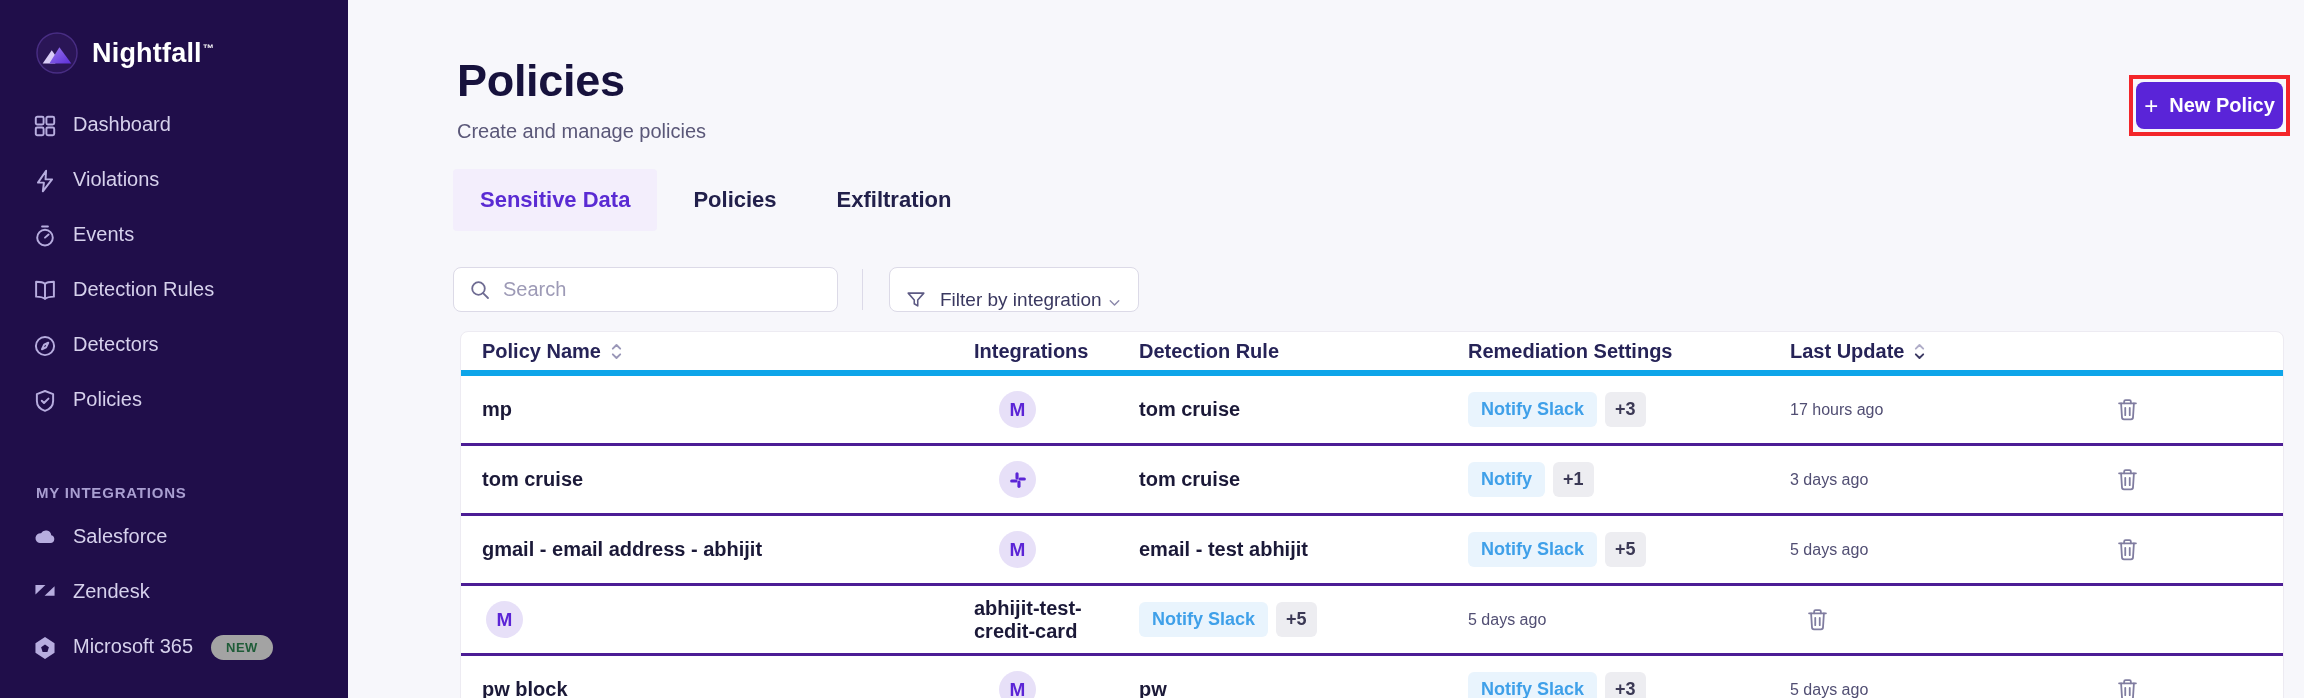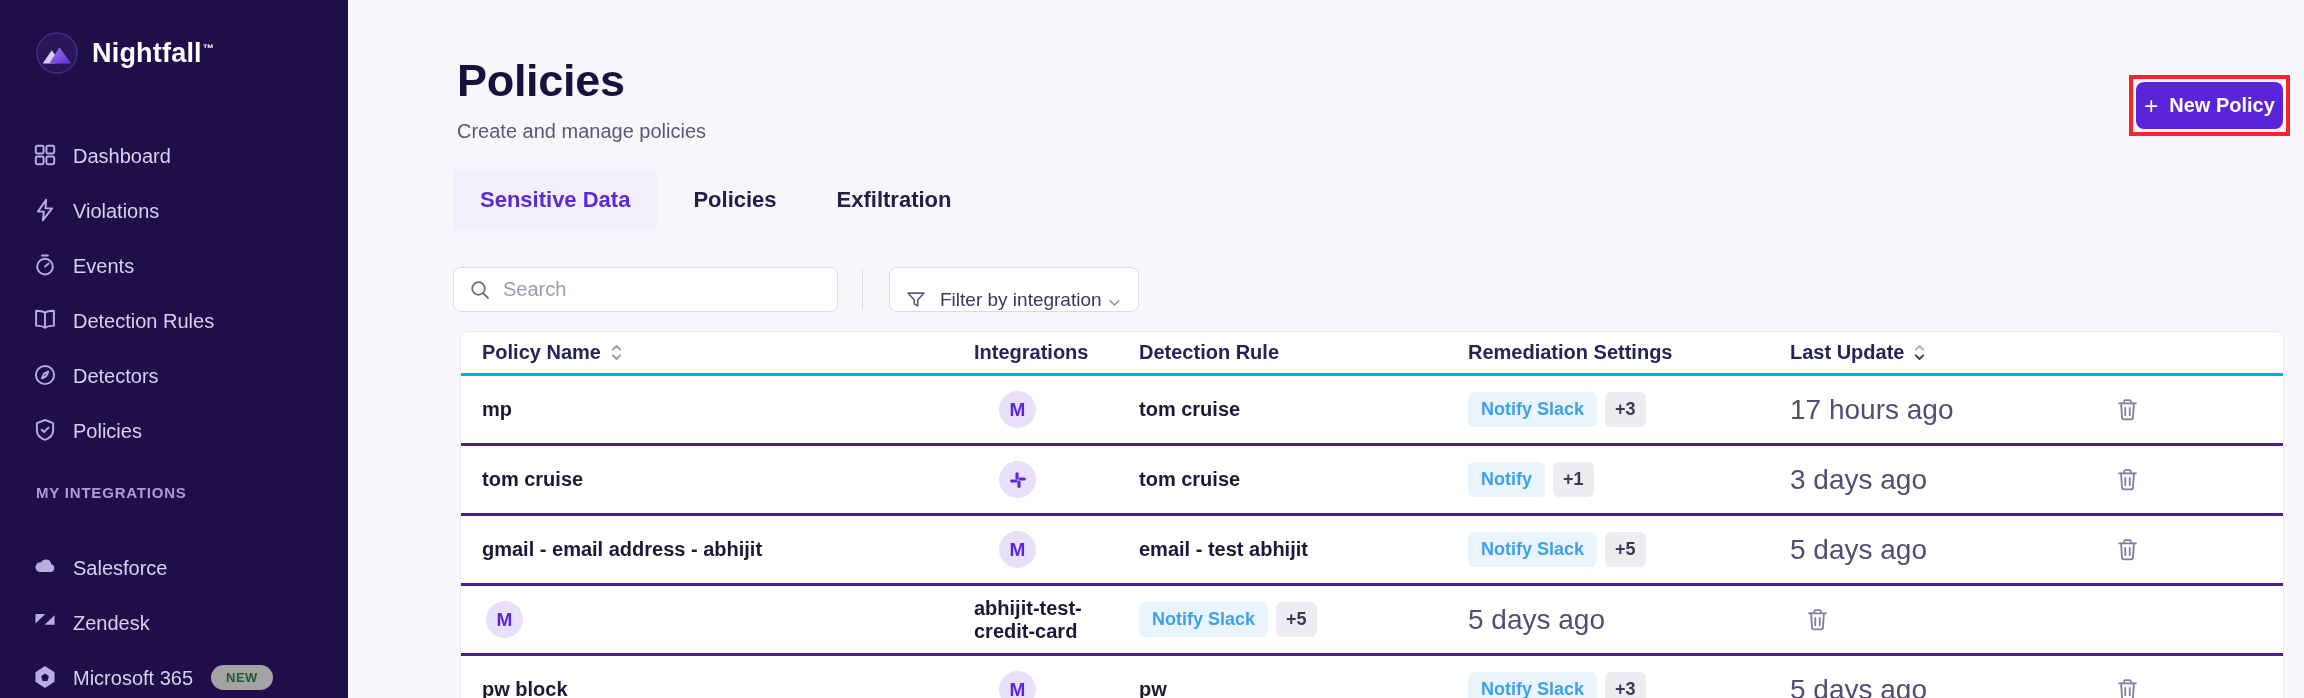--- a/index.html
+++ b/index.html
@@ -7,21 +7,21 @@
   body { font-family:"Liberation Sans", sans-serif; background:#f7f7fb; }
   .app { position:relative; width:2304px; height:698px; overflow:hidden; }
 
   
   .sidebar { position:absolute; left:0; top:0; width:348px; height:698px; background:#200e4a; }
   .logo-row { position:absolute; left:36px; top:32px; display:flex; align-items:center; }
   .logo-mark { width:42px; height:42px; }
   .logo-text { margin-left:14px; color:#fff; font-size:27px; font-weight:700; letter-spacing:.2px; }
   .logo-tm { font-size:11px; vertical-align:super; font-weight:700; margin-left:1px; }
   .nav { position:absolute; left:0; top:113px; width:100%; }
-  .nav-item { display:flex; align-items:flex-end; height:55px; padding-left:32px; cursor:pointer; }
+  .nav-item { display:flex; align-items:flex-start; height:55px; padding-left:32px; cursor:pointer; }
   .nav-item svg { width:26px; height:26px; flex:0 0 26px; }
   .nav-item .lbl { margin-left:15px; color:#d6d1ec; font-size:20px; font-weight:500; }
   .sec-head { position:absolute; left:36px; top:484px; color:#a99fd1; font-size:15px; font-weight:600; letter-spacing:.8px; }
   .nav2 { position:absolute; left:0; top:525px; width:100%; }
   .nav2 .nav-item { height:55px; }
   .badge-new { margin-left:18px; background:#a3a3a3; color:#1f5c38; font-size:13px; font-weight:700; letter-spacing:.5px; padding:5px 15px; border-radius:13px; }
 
   
   .main { position:absolute; left:348px; top:0; right:0; height:698px; }
   .page-title { position:absolute; left:109px; top:55px; font-size:45px; font-weight:700; color:#17123d; letter-spacing:-.3px; }
@@ -46,34 +46,34 @@
   .vdivider { width:1px; height:41px; background:#dcdae8; margin-left:24px; }
   .filter-box { margin-left:26px; width:250px; height:45px; background:#fff; border:1px solid #dcdae7; border-radius:8px;
     display:flex; align-items:flex-end; padding:0 15px; cursor:pointer; }
   .filter-box .flbl { margin-left:13px; font-size:19px; color:#3a3860; }
   .filter-box .chev { margin-left:auto; }
 
   
   .card { position:absolute; left:112px; top:331px; right:20px; height:420px; background:#fff;
     border:1px solid #edebf2; border-radius:8px 8px 0 0; }
   .trow { display:grid; grid-template-columns:513px 165px 329px 322px 310px auto; align-items:center; }
-  .thead { height:44px; border-bottom:3px solid #0ea5e9; }
+  .thead { height:44px; border-bottom:6px solid #0ea5e9; }
   .th { font-size:20px; font-weight:600; color:#262357; display:flex; align-items:center; }
   .th.c1 { padding-left:21px; }
   .sort { margin-left:9px; display:inline-flex; }
   .row { height:70px; border-bottom:3px solid #4c1d95; }
   .cell-name { padding-left:21px; font-size:20px; font-weight:600; color:#1b1938; }
   .cell-rule { font-size:20px; font-weight:600; color:#1b1938; }
   .int-circle { width:37px; height:37px; margin-left:25px; border-radius:50%; background:#e7e0f8;
     display:flex; align-items:center; justify-content:center; }
   .int-circle .mletter { font-size:19px; font-weight:800; color:#5b24d6; }
   .chips { display:flex; align-items:center; }
   .chip-blue { background:#e9f4fd; color:#3fa0e9; font-size:18px; font-weight:600; padding:7px 13px; border-radius:6px; }
   .chip-gray { background:#ededf1; color:#3b3955; font-size:18px; font-weight:600; padding:7px 10px; border-radius:6px; margin-left:8px; }
-  .cell-updated { font-size:28px; color:#514e73; }
+  .cell-updated { font-size:16px; color:#514e73; }
   .cell-actions { padding-left:14px; }
   .trash-btn { background:none; border:none; cursor:pointer; padding:0; display:flex; }
 </style>
 </head>
 <body>
 
 <div class="app">
 
   <aside class="sidebar">
     <div class="logo-row">

